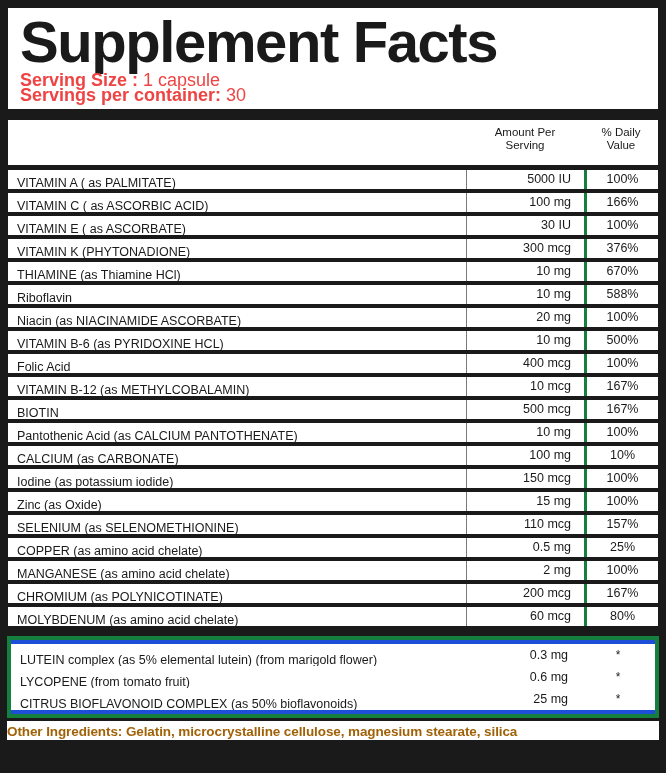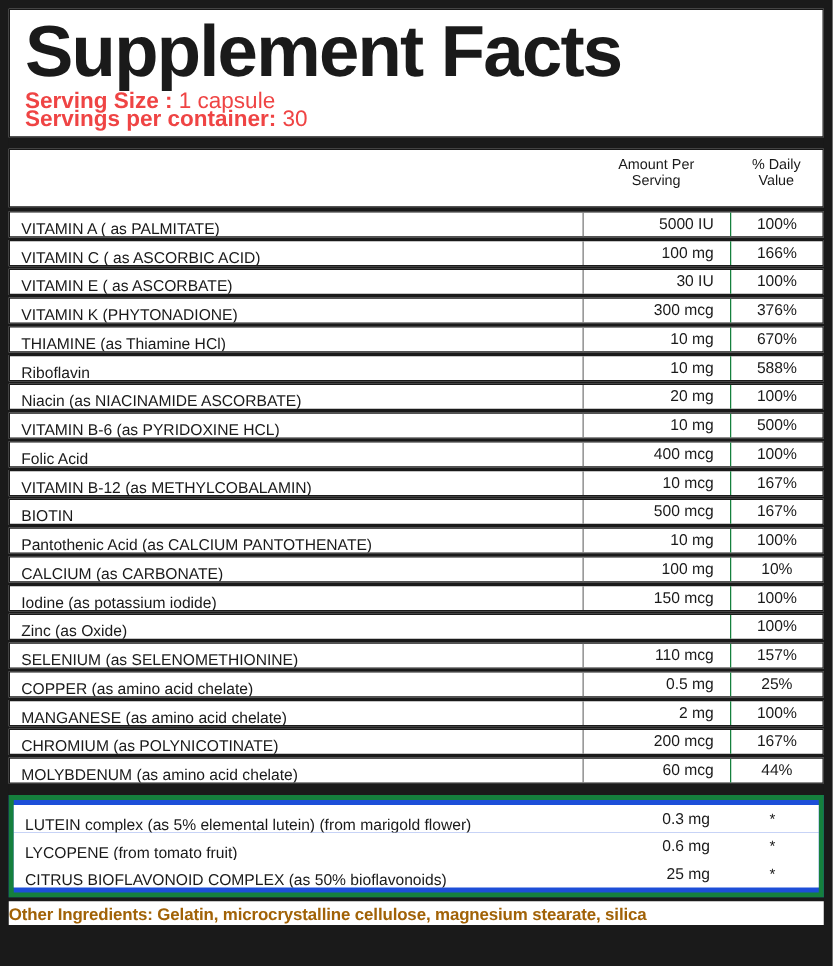--- a/index.html
+++ b/index.html
@@ -77,21 +77,21 @@
     padding-right: 13px;
     border-left: 1px solid #7a7a7a;
     height: 100%;
     display: flex;
     align-items: center;
     justify-content: flex-end;
   }
   .c-dv {
     flex: 0 0 74px;
     text-align: center;
-    border-left: 1px solid #15803d;
+    border-left: 3px solid #15803d;
     height: 100%;
     display: flex;
     align-items: center;
     justify-content: center;
   }
 
   
   .header-row {
     display: flex;
     background: #ffffff;
@@ -244,20 +244,21 @@
         <div class="c-amt">100 mg</div>
         <div class="c-dv">10%</div>
       </div>
       <div class="row">
         <div class="c-name">Iodine (as potassium iodide)</div>
         <div class="c-amt">150 mcg</div>
         <div class="c-dv">100%</div>
       </div>
       <div class="row">
         <div class="c-name">Zinc (as Oxide)</div>
+        <div class="c-amt">15 mg</div>
         <div class="c-dv">100%</div>
       </div>
       <div class="row">
         <div class="c-name">SELENIUM (as SELENOMETHIONINE)</div>
         <div class="c-amt">110 mcg</div>
         <div class="c-dv">157%</div>
       </div>
       <div class="row">
         <div class="c-name">COPPER (as amino acid chelate)</div>
         <div class="c-amt">0.5 mg</div>
@@ -269,21 +270,21 @@
         <div class="c-dv">100%</div>
       </div>
       <div class="row">
         <div class="c-name">CHROMIUM (as POLYNICOTINATE)</div>
         <div class="c-amt">200 mcg</div>
         <div class="c-dv">167%</div>
       </div>
       <div class="row">
         <div class="c-name">MOLYBDENUM (as amino acid chelate)</div>
         <div class="c-amt">60 mcg</div>
-        <div class="c-dv">44%</div>
+        <div class="c-dv">80%</div>
       </div>
     </div>
 
   <div class="bar-thick"></div>
 
   <div class="block-bottom">
     <div id="botanical-rows">
         <div class="row">
           <div class="c-name">LUTEIN complex (as 5% elemental lutein) (from marigold flower)</div>
           <div class="c-amt">0.3 mg</div>

